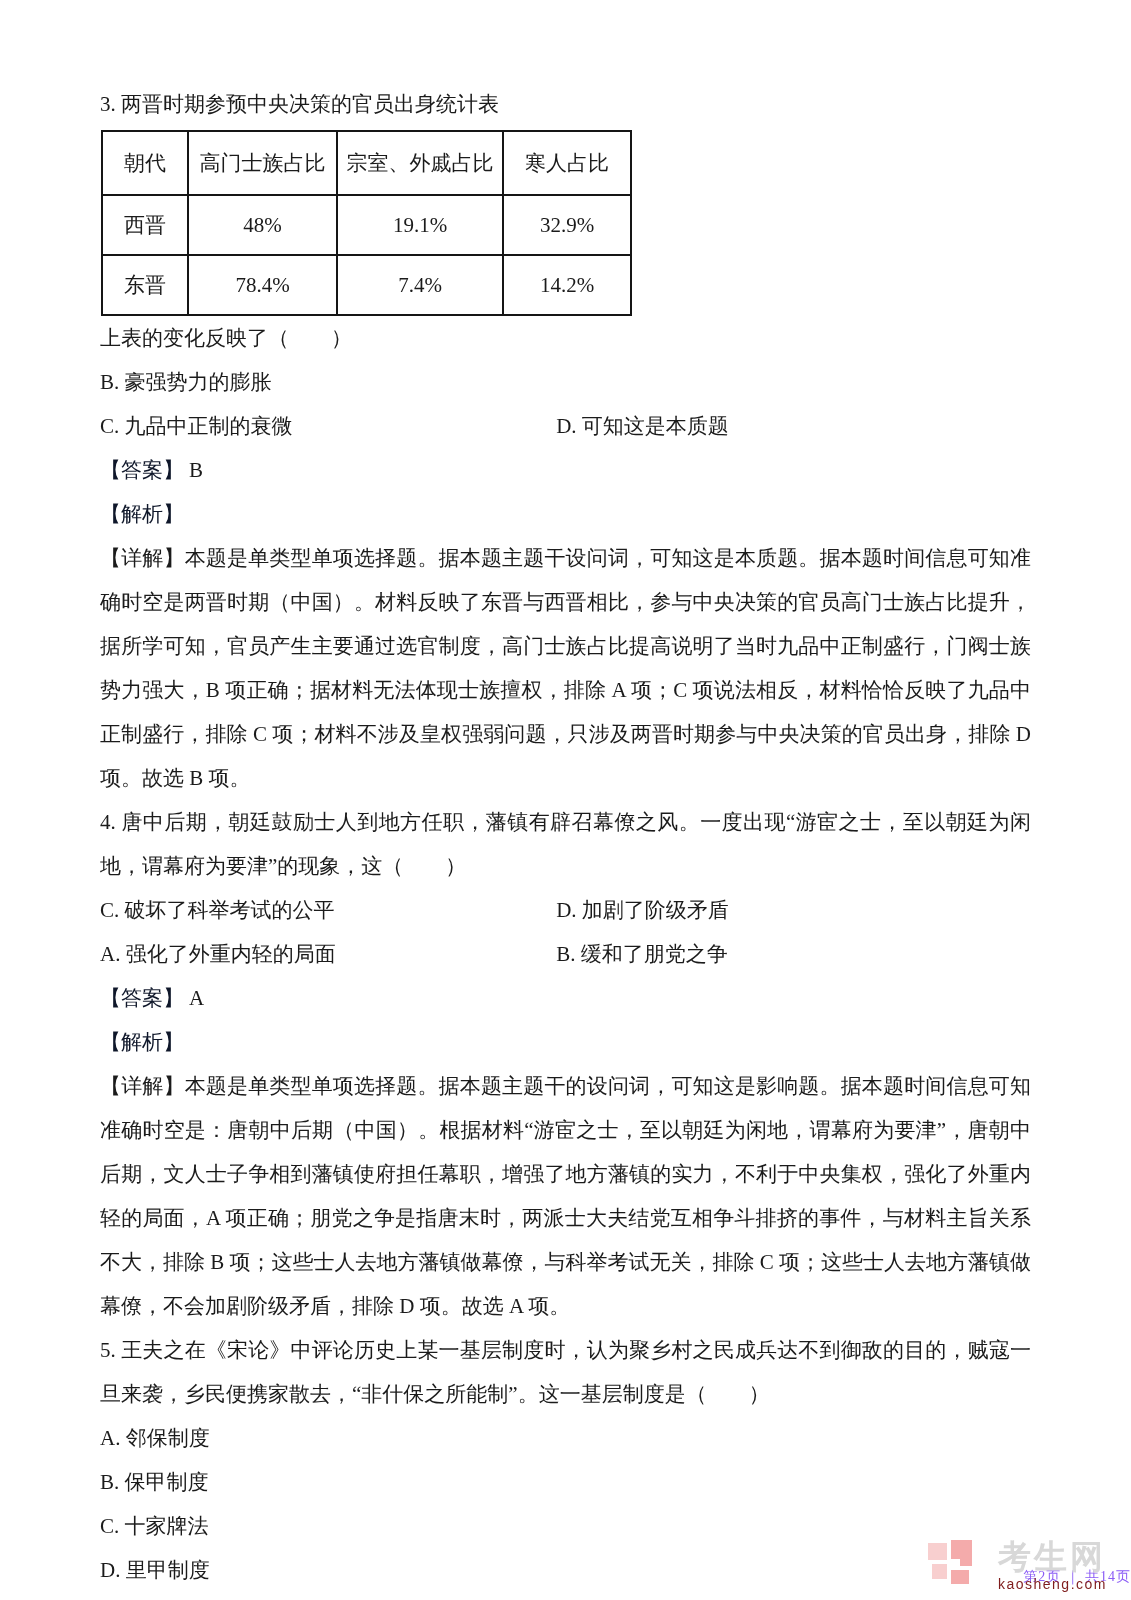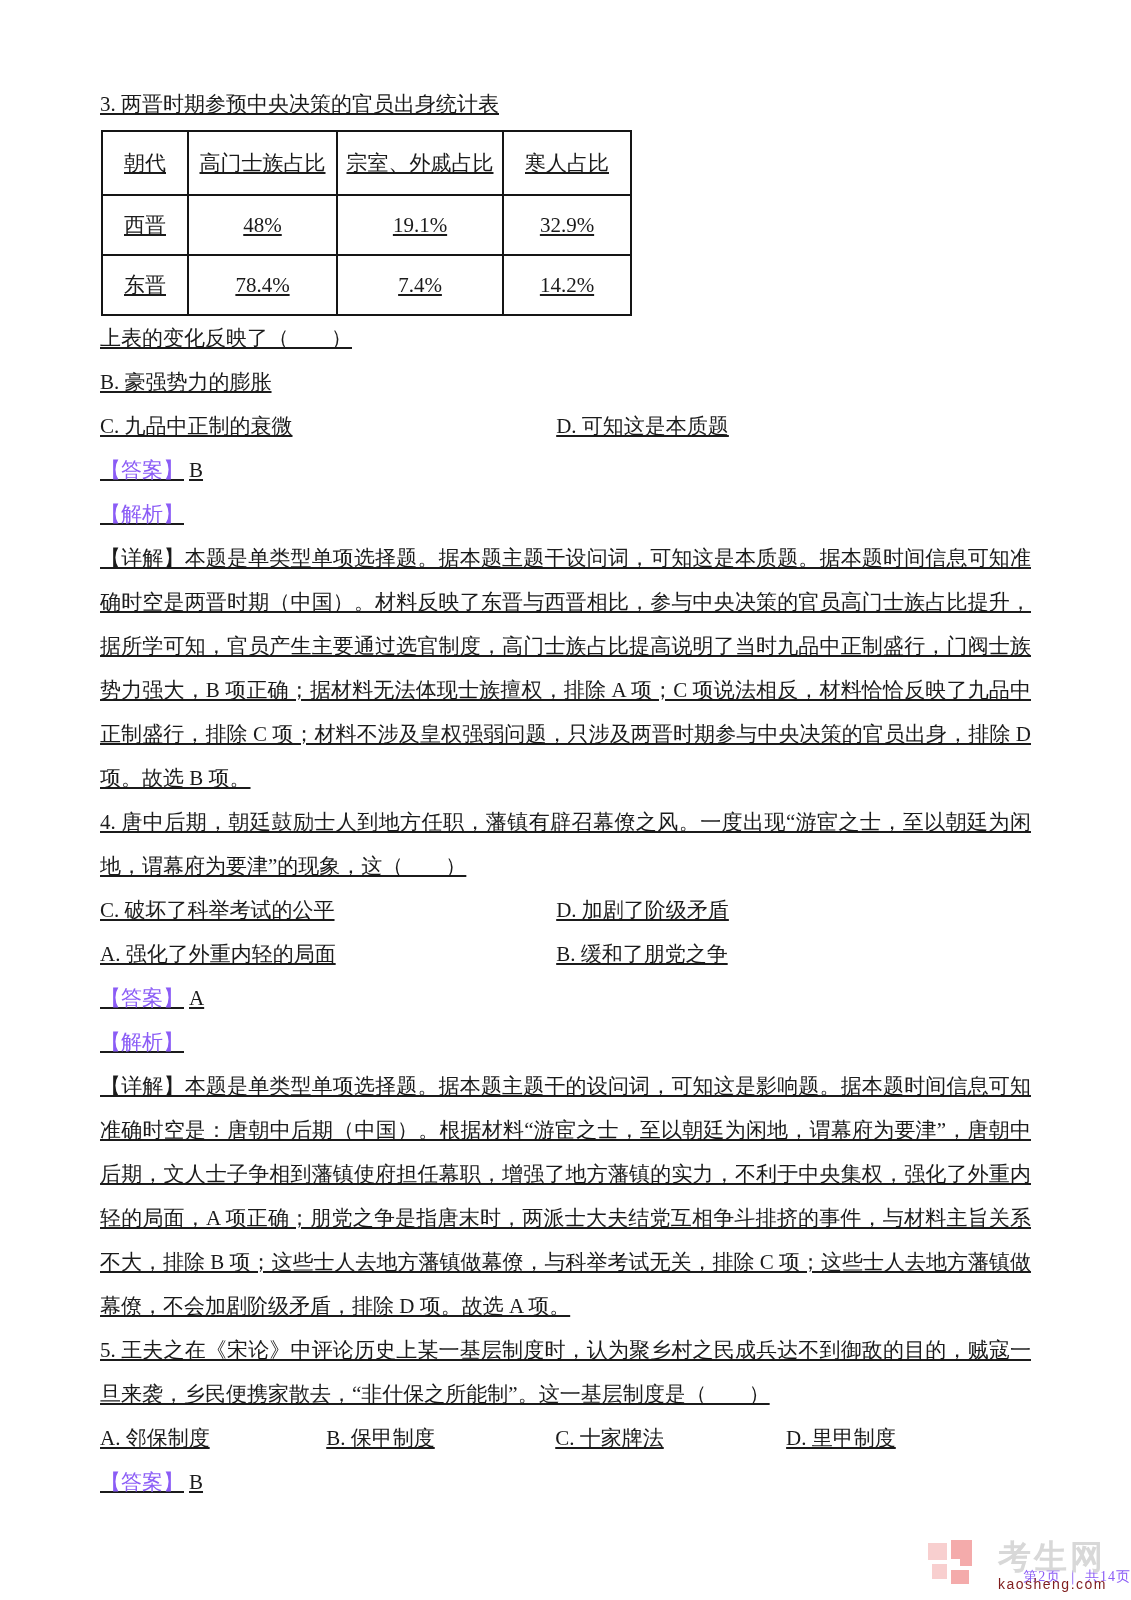--- a/index.html
+++ b/index.html
@@ -5,26 +5,25 @@
   html,body{margin:0;padding:0;background:#ffffff;}
   .page{
     position:relative;
     width:1131px;
     height:1600px;
     background:#ffffff;
     font-family:"Liberation Serif","DejaVu Serif",serif;
     color:#1b1b1b;
     font-size:21px;
     overflow:hidden;
-    text-decoration:underline;
   }
   .content{padding:82px 100px 0 100px;}
   .line{line-height:44px;white-space:nowrap;}
   p.para{margin:0;line-height:44px;text-align:justify;text-justify:inter-ideograph;}
-  .accent{color:#8b5cf6;}
+  .accent{color:#0f172a;}
   .ans-letter{margin-left:5px;}
 
   
   table.stat{border-collapse:collapse;margin:4px 0 0 1px;}
   table.stat td{
     border:2px solid #151515;
     text-align:center;
     vertical-align:middle;
     font-size:21px;
     padding:0;
@@ -33,21 +32,21 @@
   td.c1{width:147px;}
   td.c2{width:164px;border-radius:20px;}
   td.c3{width:126px;}
   tr.hrow td{height:62px;}
   tr.drow td{height:58px;}
 
   
   .opt2{display:flex;line-height:44px;}
   .opt2 .o-left{flex:0 0 49%;}
   .opt2 .o-right{flex:1;}
-  .opt4{display:flex;line-height:44px;}
+  .opt4{display:flex;line-height:44px;flex-direction:column;}
   .opt4 .o-a{flex:0 0 24.3%;}
   .opt4 .o-b{flex:0 0 24.6%;}
   .opt4 .o-c{flex:0 0 24.8%;}
   .opt4 .o-d{flex:1;}
 
   
   .footer{
     position:absolute;left:0;right:0;bottom:14px;
     text-align:right;font-size:14px;color:#8b5cf6;letter-spacing:1px;
   }

